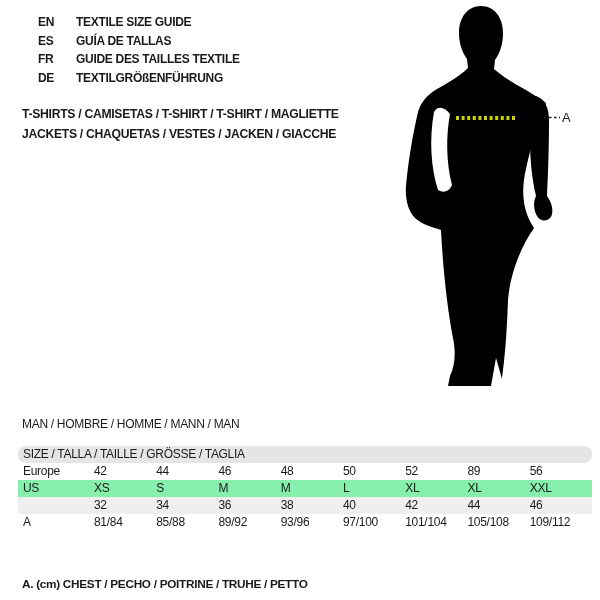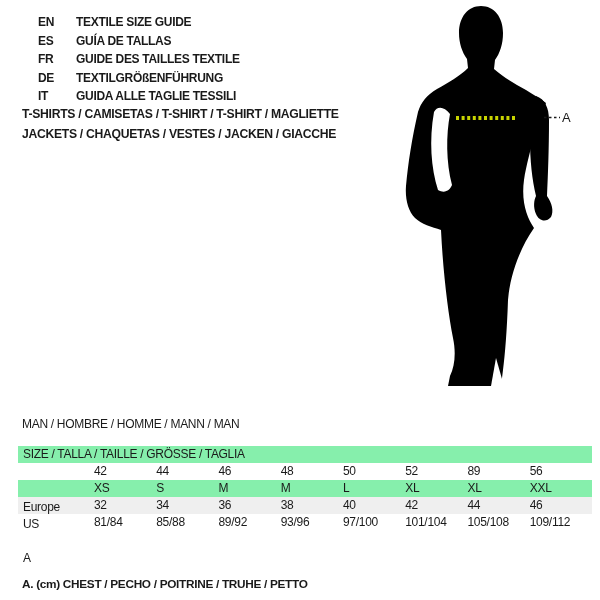--- a/index.html
+++ b/index.html
@@ -18,21 +18,21 @@
   .cat-line{font-size:12.2px;font-weight:bold;line-height:20px;letter-spacing:-0.3px;white-space:nowrap;}
   
   .figure-wrap{top:0;left:400px;width:180px;height:400px;}
   .measure-a{top:110px;left:562px;font-size:13px;font-weight:normal;letter-spacing:0;}
   
   .section-title{top:417px;left:22px;font-size:12px;font-weight:normal;letter-spacing:-0.3px;white-space:nowrap;}
   
   .size-table{top:446px;left:18px;width:574px;font-size:12px;letter-spacing:-0.3px;}
   .t-head{height:17px;line-height:17px;padding-left:5px;box-sizing:border-box;}
   .t-row{display:flex;height:17px;line-height:17px;}
-  .t-label{width:76px;padding-left:5px;box-sizing:border-box;text-align:left;margin-top:36px;}
+  .t-label{width:76px;padding-left:5px;box-sizing:border-box;text-align:left;}
   .t-cell{flex:1;}
   
   .footnote{top:577px;left:22px;font-size:11.8px;font-weight:bold;letter-spacing:-0.3px;white-space:nowrap;}
 </style>
 </head>
 <body>
 
 <div class="abs lang-block">
   <div class="lang-row">
     <span class="lang-code">EN</span>
@@ -42,24 +42,20 @@
     <span class="lang-code">ES</span>
     <span>GUÍA DE TALLAS</span>
   </div>
   <div class="lang-row">
     <span class="lang-code">FR</span>
     <span>GUIDE DES TAILLES TEXTILE</span>
   </div>
   <div class="lang-row">
     <span class="lang-code">DE</span>
     <span>TEXTILGRÖßENFÜHRUNG</span>
-  </div>
-  <div class="lang-row">
-    <span class="lang-code">IT</span>
-    <span>GUIDA ALLE TAGLIE TESSILI</span>
   </div>
 </div>
 
 <div class="abs cat-block">
   <div class="cat-line">T-SHIRTS / CAMISETAS / T-SHIRT / T-SHIRT / MAGLIETTE</div>
   <div class="cat-line">JACKETS / CHAQUETAS / VESTES / JACKEN / GIACCHE</div>
 </div>
 
 <div class="abs figure-wrap">
   <svg width="180" height="400" viewBox="400 0 180 400" xmlns="http://www.w3.org/2000/svg">
@@ -114,21 +110,21 @@
     <line x1="456" y1="118" x2="517" y2="118" stroke="#c8d400" stroke-width="4" stroke-dasharray="3 2.6"></line>
 
     <line x1="544" y1="117.5" x2="560" y2="117.5" stroke="#1a1a1a" stroke-width="1.5" stroke-dasharray="2.5 2.5"></line>
   </svg>
 </div>
 <span class="abs measure-a">A</span>
 
 <div class="abs section-title">MAN / HOMBRE / HOMME / MANN / MAN</div>
 
 <div class="abs size-table">
-  <div class="t-head" style="background: #86efac;">SIZE / TALLA / TAILLE / GRÖSSE / TAGLIA</div>
+  <div class="t-head" style="background: #e5e5e5; border-radius: 8px;">SIZE / TALLA / TAILLE / GRÖSSE / TAGLIA</div>
 
   <div class="t-row">
     <div class="t-label">Europe</div>
     <div class="t-cell">42</div>
     <div class="t-cell">44</div>
     <div class="t-cell">46</div>
     <div class="t-cell">48</div>
     <div class="t-cell">50</div>
     <div class="t-cell">52</div>
     <div class="t-cell">89</div>

